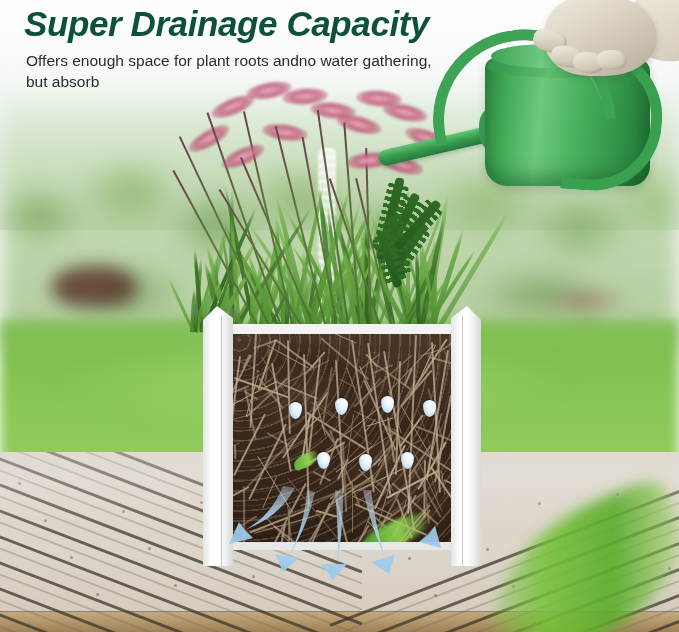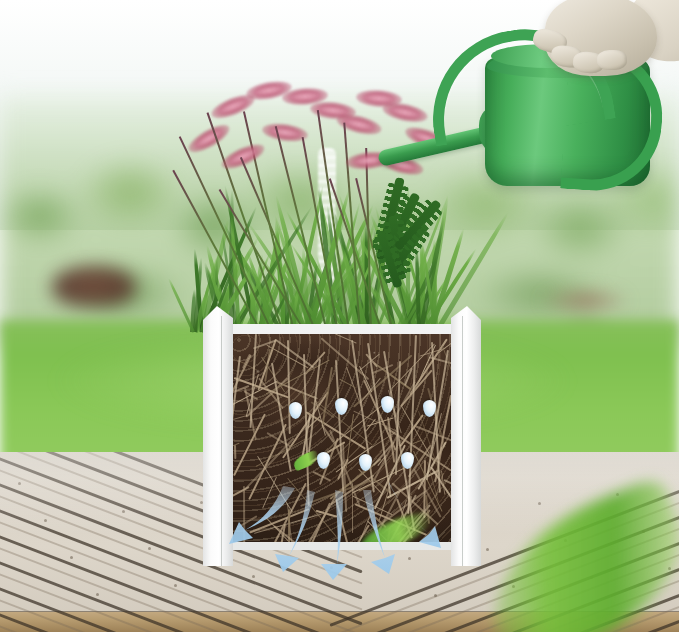--- a/index.html
+++ b/index.html
@@ -731,14 +731,18 @@
     <div class="glove">
       <div class="finger" style="left:-12px;top:36px;width:34px;height:22px;transform:rotate(16deg)"></div>
       <div class="finger" style="left:6px;top:52px;width:32px;height:21px;transform:rotate(10deg)"></div>
       <div class="finger" style="left:28px;top:58px;width:31px;height:21px;transform:rotate(4deg)"></div>
       <div class="finger" style="left:52px;top:56px;width:30px;height:20px;transform:rotate(-2deg)"></div>
     </div>
   </div>
 
   <div class="corner-leaf"></div>
 
+  <div class="text-block">
+    <h1 class="headline">Super Drainage Capacity</h1>
+    <p class="subtext">Offers enough space for plant roots andno water gathering, but absorb</p>
+  </div>
 
 </div>
 
 </body></html>

